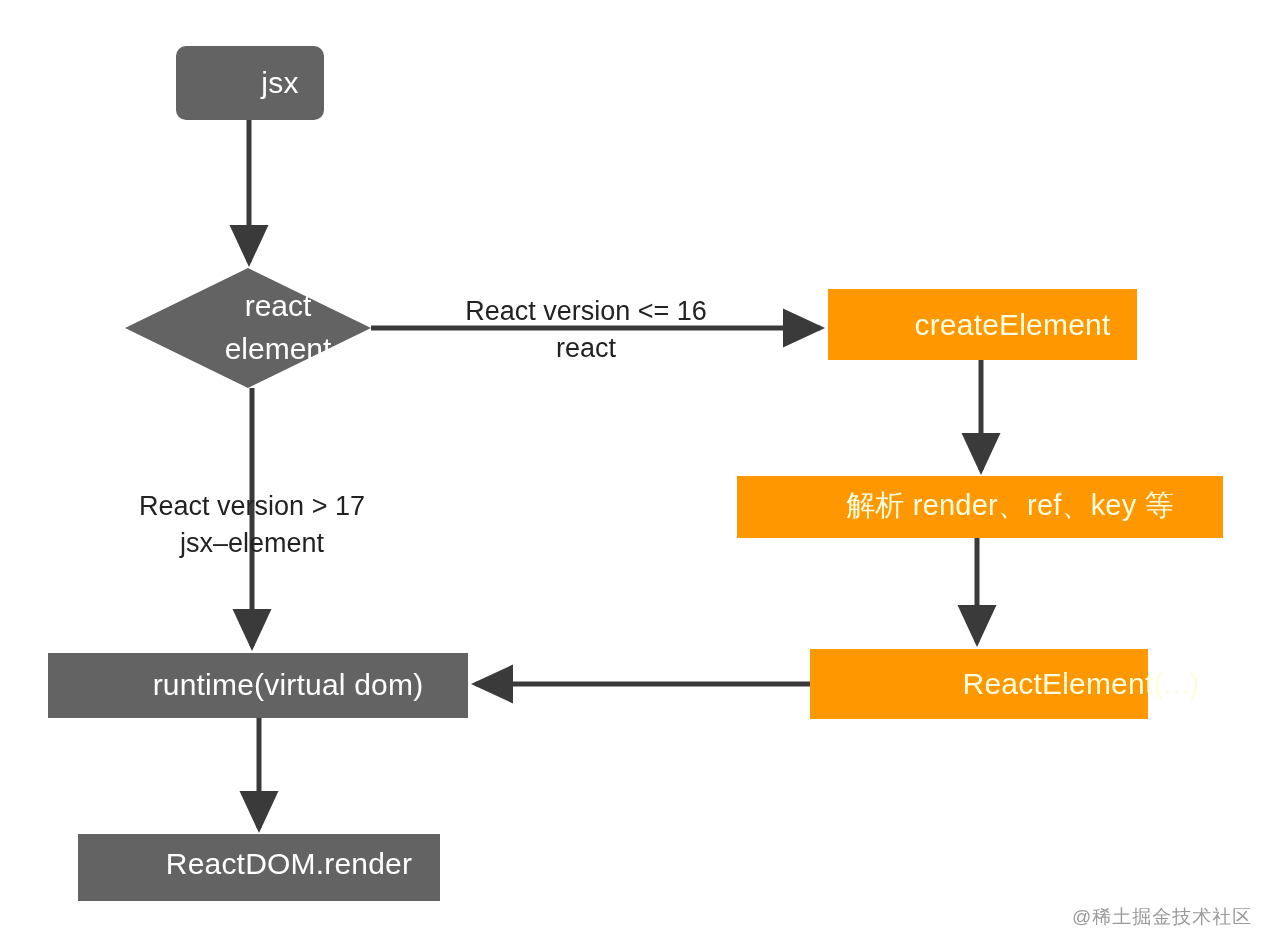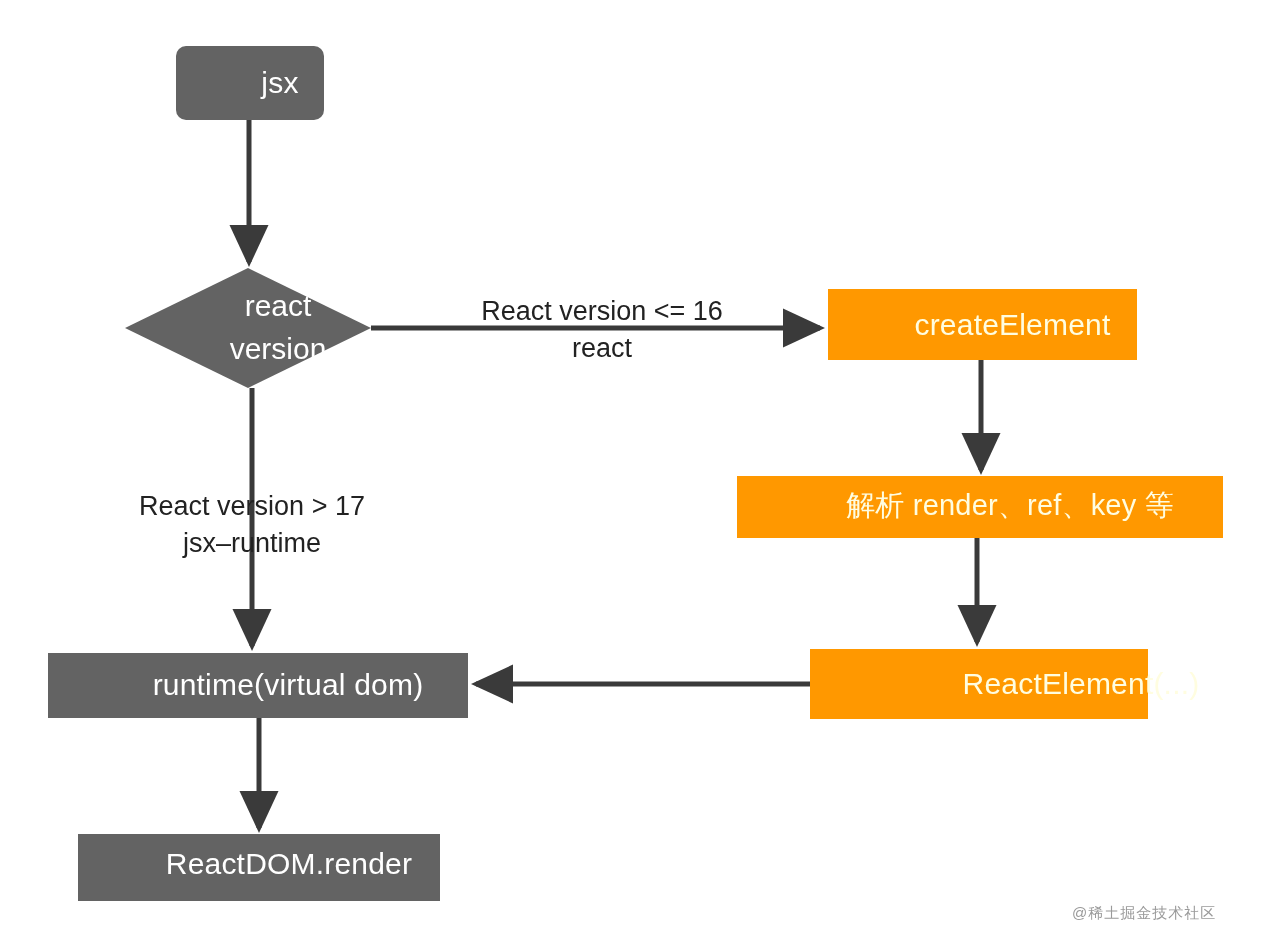--- a/index.html
+++ b/index.html
@@ -56,21 +56,21 @@
     color: #222222;
     font-size: 27px;
     line-height: 1.38;
     text-align: center;
     white-space: nowrap;
     background: transparent;
   }
   .watermark {
     position: absolute;
     color: #9a9a9a;
-    font-size: 15px;
+    font-size: 19px;
     letter-spacing: 1px;
     white-space: nowrap;
   }
 </style>
 </head>
 <body>
 
 <div id="canvas">
 
   <svg id="flow-svg" viewBox="0 0 1271 949">
@@ -106,38 +106,38 @@
 
     <line x1="810" y1="684" x2="476" y2="684" stroke="#3a3a3a" stroke-width="5" marker-end="url(#arrowhead)"></line>
 
     <line x1="259" y1="718" x2="259" y2="828" stroke="#3a3a3a" stroke-width="5" marker-end="url(#arrowhead)"></line>
   </svg>
 
   <div class="node-label gray-text" style="left:176px; top:46px; width:148px; height:74px;">jsx</div>
 
   <div class="node-label diamond-text" style="left:148px; top:276px; width:200px; height:104px;">
     <span>react</span>
-    <span>version</span>
+    <span>element</span>
   </div>
 
   <div class="node-label orange-text" style="left:828px; top:289px; width:309px; height:71px;">createElement</div>
 
   <div class="node-label orange-text" style="left:737px; top:474px; width:486px; height:64px; font-size:29px;">解析 render、ref、key 等</div>
 
   <div class="node-label orange-text" style="left:810px; top:649px; width:388px; height:70px;padding-left:47px;">ReactElement(...)</div>
 
   <div class="node-label gray-text" style="left:48px; top:652px; width:420px; height:65px;">runtime(virtual dom)</div>
 
   <div class="node-label gray-text" style="left:78px; top:834px; width:362px; height:59px;">ReactDOM.render</div>
 
-  <div class="edge-label" style="left:452px; top:293px; width:300px;">
+  <div class="edge-label" style="left:436px; top:293px; width:300px;">
     <div>React version &lt;= 16</div>
     <div>react</div>
   </div>
 
   <div class="edge-label" style="left:112px; top:488px; width:280px;">
     <div>React version &gt; 17</div>
-    <div>jsx–runtime</div>
+    <div>jsx–element</div>
   </div>
 
   <div class="watermark" style="left:1072px; top:904px;">@稀土掘金技术社区</div>
 
 </div>
 
 </body></html>

